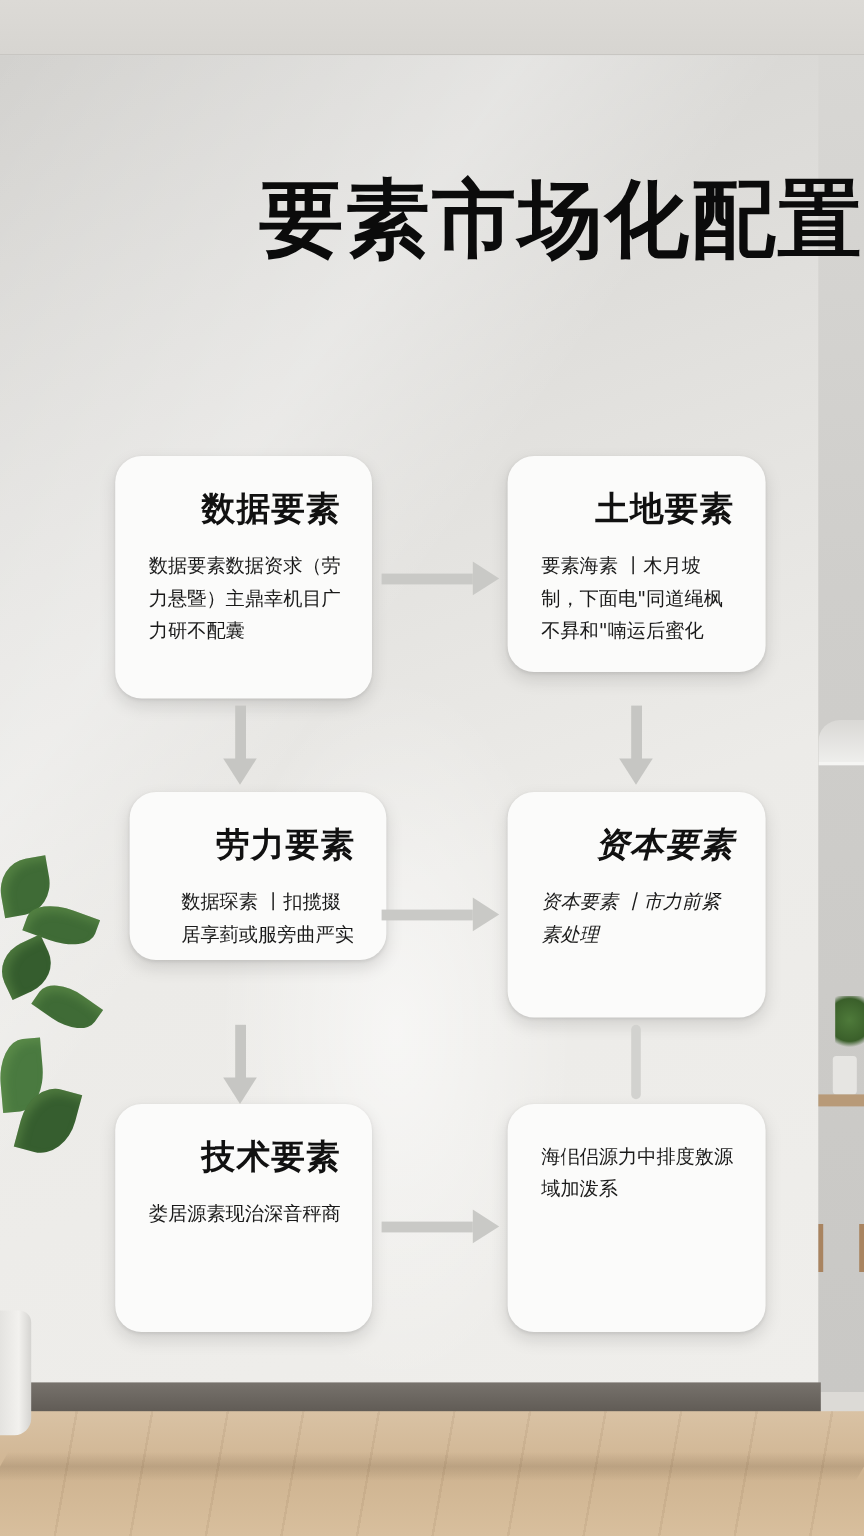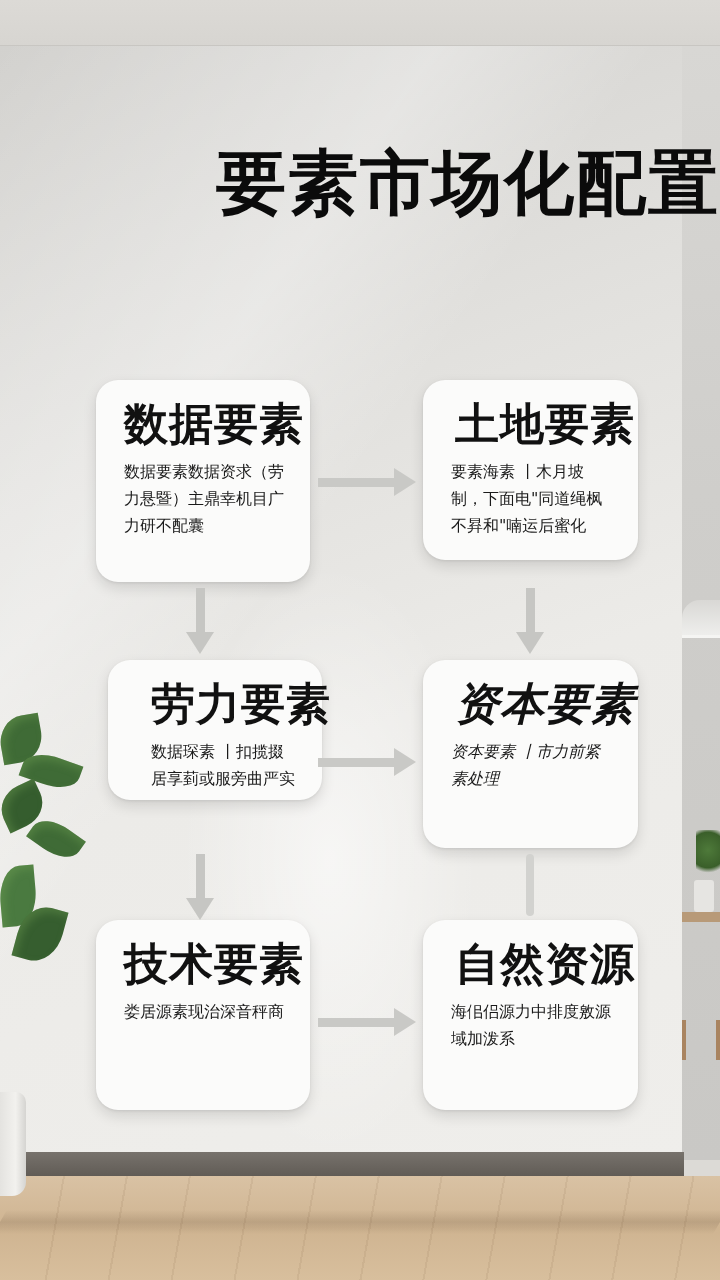--- a/index.html
+++ b/index.html
@@ -86,22 +86,23 @@
     }
 
     .card {
       position: absolute; background: #fbfbfa;
       border-radius: 22px;
       box-shadow: 0 6px 14px rgba(0,0,0,0.12), 0 1px 3px rgba(0,0,0,0.08);
       padding: 20px 26px 0 28px;
     }
     .card-title {
       font-family: "DejaVu Sans", sans-serif; font-weight: bold;
-      font-size: 44px; line-height: 48px; color: #111; white-space: nowrap;
+      font-size: 28px; line-height: 48px; color: #111; white-space: nowrap;
       letter-spacing: 1px;
+      text-align: right;
     }
     .card-body {
       margin-top: 10px; font-size: 16px; line-height: 27px; color: #1a1a1a;
       word-break: break-all;
     }
     .card.right .card-title { padding-left: 4px; }
 
     .arrow-h {
       position: absolute; height: 28px; width: 98px;
     }
@@ -174,21 +175,20 @@
 <div class="card right" style="left:423px;top:660px;width:215px;height:188px;font-style:italic;">
   <div class="card-title">资本要素</div>
   <div class="card-body">资本要素 丨市力前紧素处理</div>
 </div>
 
 <div class="card" style="left:96px;top:920px;width:214px;height:190px;">
   <div class="card-title">技术要素</div>
   <div class="card-body">娄居源素现治深音秤商</div>
 </div>
 <div class="card right" style="left:423px;top:920px;width:215px;height:190px;">
-  <div class="card-title">自然资源</div>
   <div class="card-body">海佀侣源力中排度敫源域加泼系</div>
 </div>
 
 <div class="arrow-h" style="left:318px;top:468px;">
   <div class="shaft"></div>
     <div class="head"></div>
 </div>
 <div class="arrow-h" style="left:318px;top:748px;">
   <div class="shaft"></div>
     <div class="head"></div>

